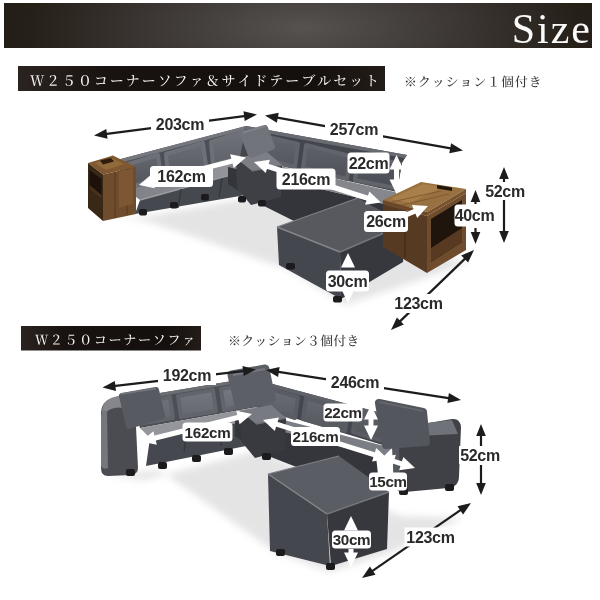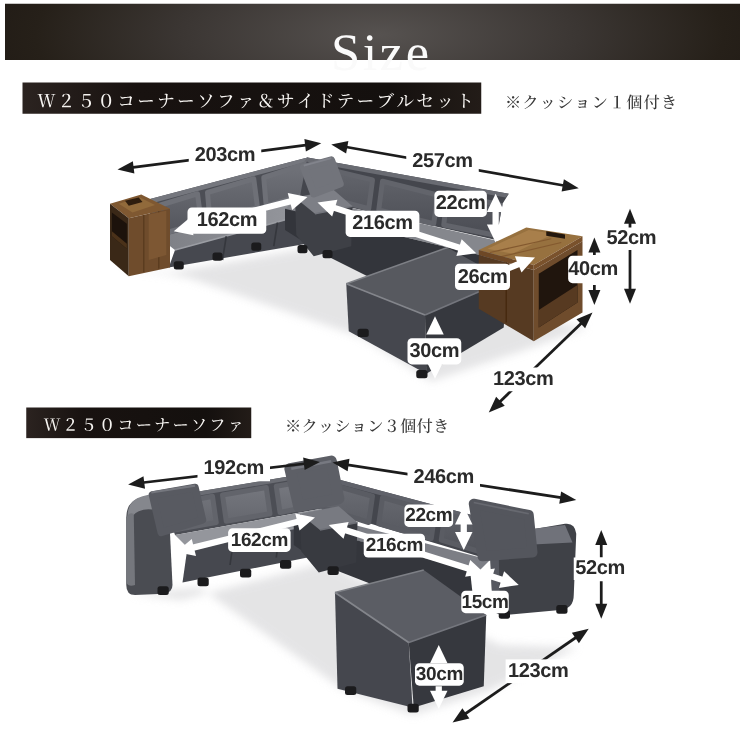--- a/index.html
+++ b/index.html
@@ -1,18 +1,18 @@
 <!DOCTYPE html>
 <html><head><meta charset="utf-8">
 <style>
 html,body{margin:0;padding:0;width:600px;height:600px;background:#fff;overflow:hidden}
 *{box-sizing:border-box}
 .banner{position:absolute;left:4px;top:3px;width:588px;height:45px;
  background:radial-gradient(ellipse 60% 260% at 51% 55%, #565250 0%, #3b3633 45%, #262019 78%, #1e1813 100%);}
-.banner span{position:absolute;left:14px;right:0;top:16px;text-align:center;
+.banner span{position:absolute;left:14px;right:0;top:2px;text-align:right;
  font-family:"Liberation Serif",serif;font-size:42px;color:#fafafa;letter-spacing:2px;}
 svg{position:absolute;left:0;top:0}
 </style></head>
 <body>
 
 <div class="banner">
     <span>Size</span>
   </div>
 <svg width="600" height="600" viewBox="0 0 600 600">
 <defs>

